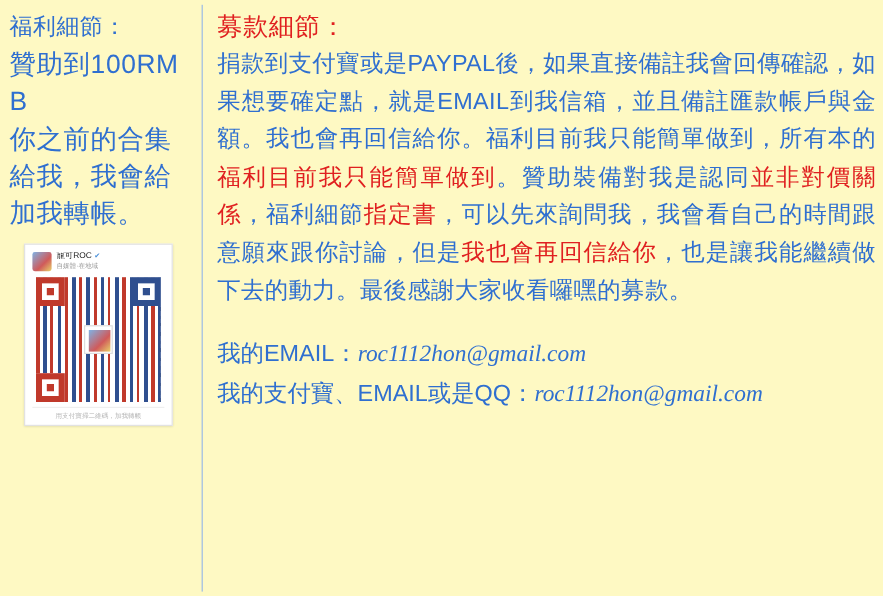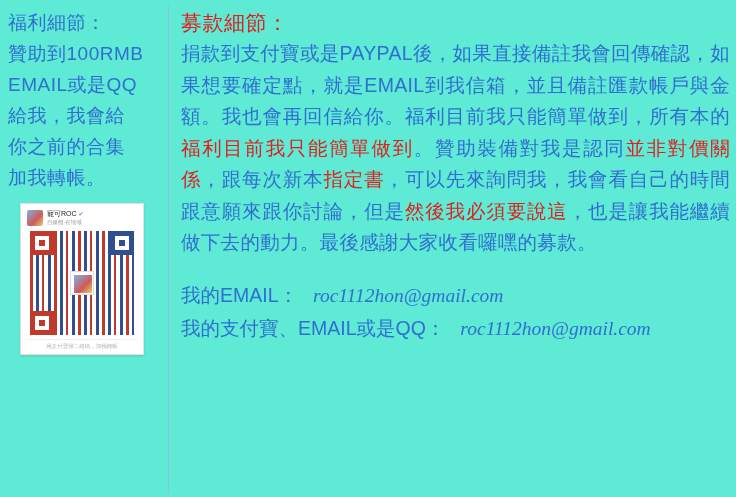--- a/index.html
+++ b/index.html
@@ -10,41 +10,41 @@
   body {
     width: 736px;
     height: 497px;
     font-family: "Liberation Sans", sans-serif;
     overflow: hidden;
   }
   .page {
     position: relative;
     width: 736px;
     height: 497px;
-    background: #5eead4;
+    background: #fef9c3;
     box-sizing: border-box;
     display: flex;
   }
   
   .left-col {
     width: 168px;
     flex: 0 0 168px;
     padding: 8px 6px 0 8px;
     box-sizing: border-box;
   }
   .left-heading {
     color: #2f6fd0;
     font-size: 19px;
     line-height: 30px;
     font-weight: normal;
     letter-spacing: 0.5px;
   }
   .left-body {
     color: #2f6fd0;
-    font-size: 19px;
+    font-size: 22px;
     line-height: 31px;
     letter-spacing: 0.5px;
     word-break: break-all;
   }
   
   .qr-card {
     width: 124px;
     margin: 10px 0 0 12px;
     border: 1px solid #e2e2e2;
     background: #ffffff;
@@ -178,35 +178,33 @@
     line-height: 32px;
   }
   .contact-line {
     color: #2f6fd0;
     white-space: nowrap;
   }
   .mail {
     font-family: "Liberation Serif", serif;
     font-style: italic;
     letter-spacing: 0;
-    margin-left: 15px;
   }
 </style>
 </head>
 <body>
 
 <div class="page">
 
   <div class="left-col">
     <div class="left-heading">福利細節：</div>
     <div class="left-body">
       <div>贊助到100RMB</div>
-      <div>EMAIL或是QQ</div>
+      <div>你之前的合集</div>
       <div>給我，我會給</div>
-      <div>你之前的合集</div>
       <div>加我轉帳。</div>
     </div>
 
     <div class="qr-card">
       <div class="qr-head">
         <div class="qr-avatar"></div>
         <div class="qr-head-text">
           <div class="qr-name">
             <span>寵可ROC</span>
             <span class="verified">✔</span>
@@ -223,21 +221,21 @@
       <div class="qr-foot">用支付寶掃二維碼，加我轉帳</div>
     </div>
   </div>
 
   <div class="divider"></div>
 
   <div class="right-col">
     <div class="right-heading">募款細節：</div>
 
     <div class="right-body">
-      <span>捐款到支付寶或是PAYPAL後，如果直接備註我會回傳確認，如果想要確定點，就是EMAIL到我信箱，並且備註匯款帳戶與金額。我也會再回信給你。福利目前我只能簡單做到，所有本的</span><span class="hl">福利目前我只能簡單做到</span><span>。贊助裝備對我是認同</span><span class="hl">並非對價關係</span><span>，跟每次新本</span><span class="hl">指定書</span><span>，可以先來詢問我，我會看自己的時間跟意願來跟你討論，但是</span><span class="hl">然後我必須要說這</span><span>，也是讓我能繼續做下去的動力。最後感謝大家收看囉嘿的募款。</span>
+      <span>捐款到支付寶或是PAYPAL後，如果直接備註我會回傳確認，如果想要確定點，就是EMAIL到我信箱，並且備註匯款帳戶與金額。我也會再回信給你。福利目前我只能簡單做到，所有本的</span><span class="hl">福利目前我只能簡單做到</span><span>。贊助裝備對我是認同</span><span class="hl">並非對價關係</span><span>，福利細節</span><span class="hl">指定書</span><span>，可以先來詢問我，我會看自己的時間跟意願來跟你討論，但是</span><span class="hl">我也會再回信給你</span><span>，也是讓我能繼續做下去的動力。最後感謝大家收看囉嘿的募款。</span>
     </div>
 
     <div class="contact-block">
       <div class="contact-line">
         <span>我的EMAIL：</span><span class="mail">roc1112hon@gmail.com</span>
       </div>
       <div class="contact-line">
         <span>我的支付寶、EMAIL或是QQ：</span><span class="mail">roc1112hon@gmail.com</span>
       </div>
     </div>

